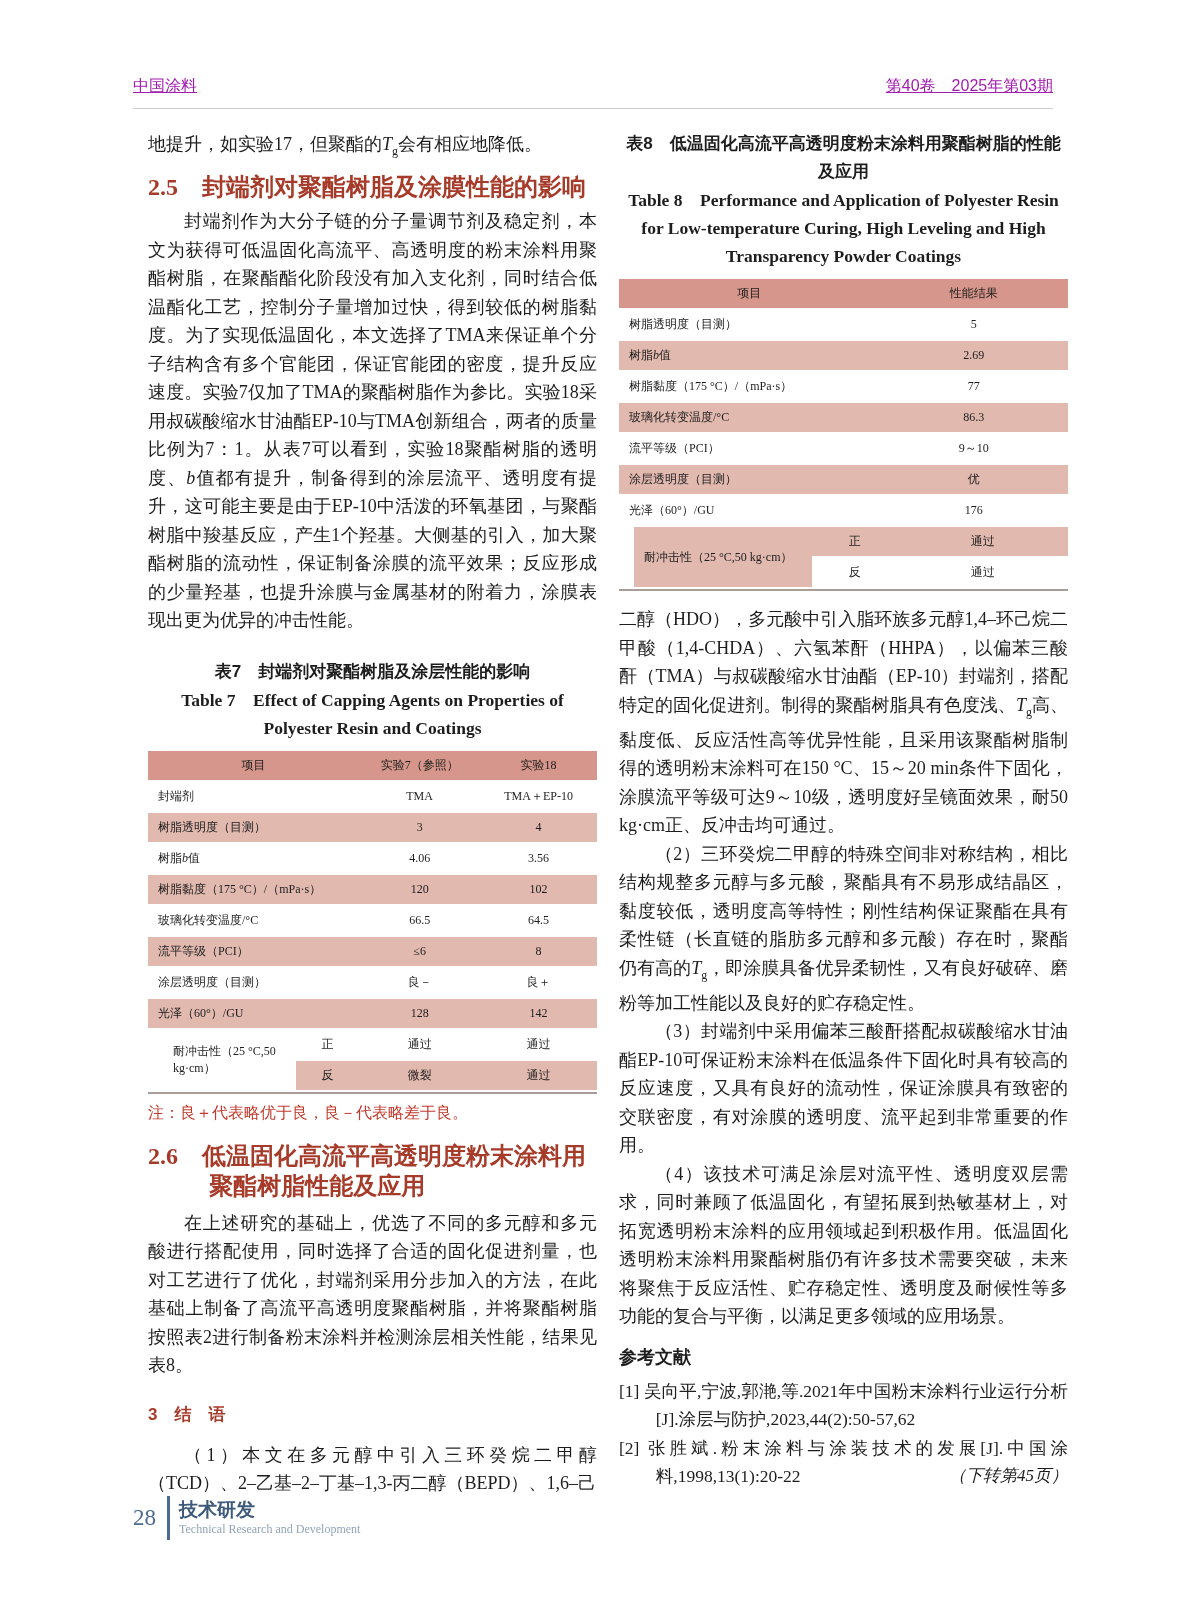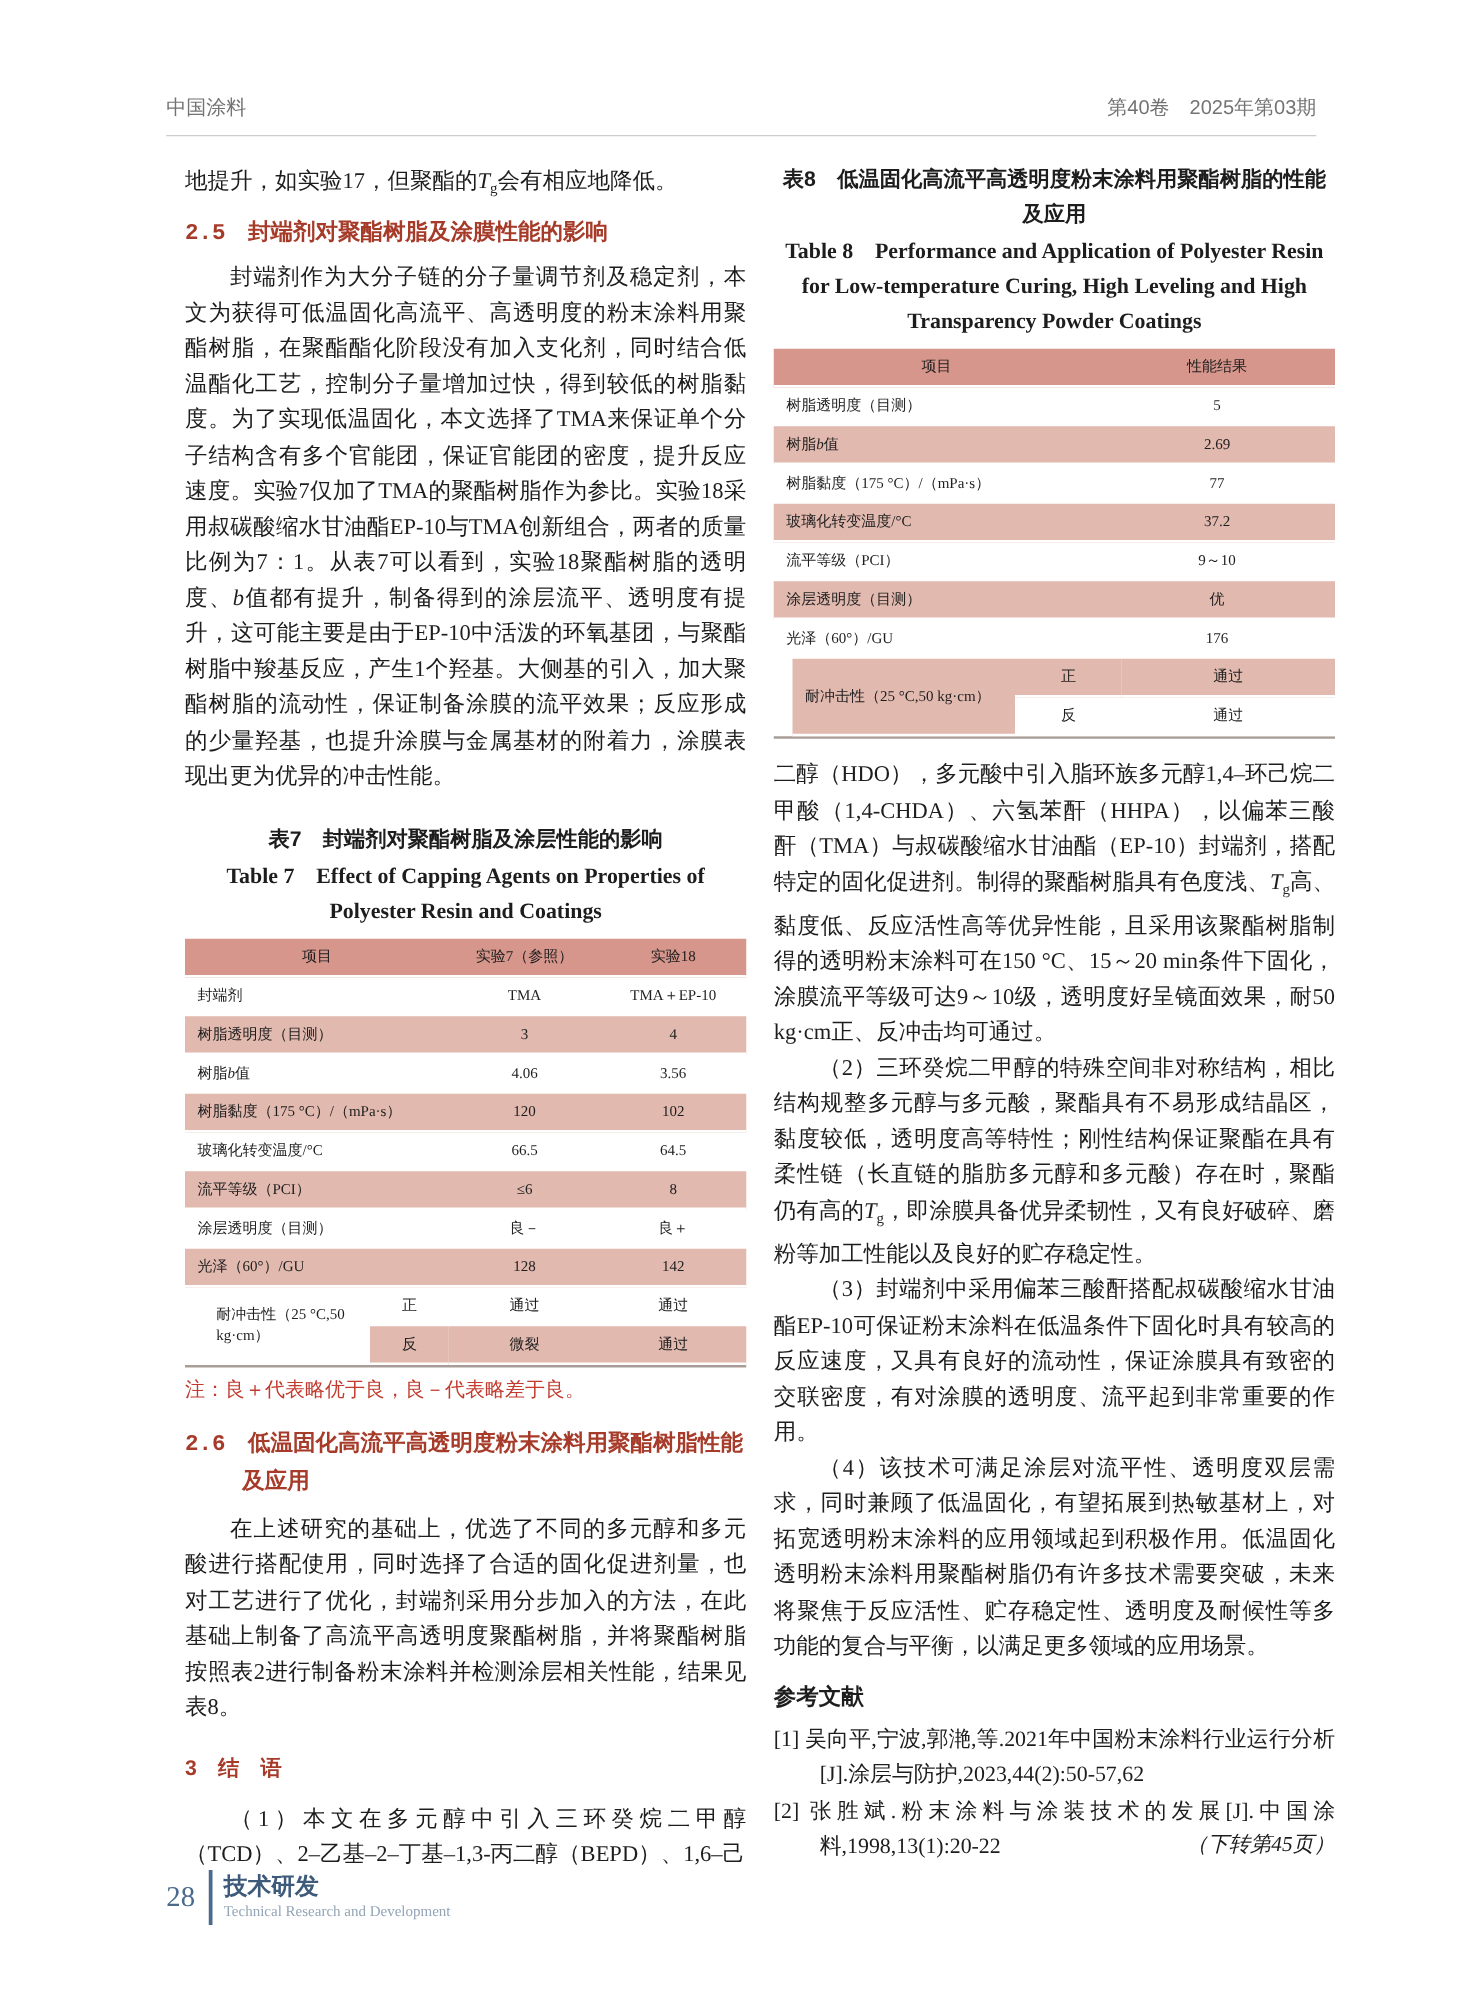--- a/index.html
+++ b/index.html
@@ -1,31 +1,31 @@
 <!DOCTYPE html>
 <html lang="zh" style="--accent_red: #a63b2a; --note_red: #c23b2e; --table_header: #d6968b; --table_row: #e1b9af; --footer_blue: #4a6b8e;"><head>
 <meta charset="utf-8">
 <style>
   html,body{margin:0;padding:0;background:#ffffff;}
   .page{position:relative;width:1187px;height:1600px;background:#fff;overflow:hidden;
         font-family:"Liberation Serif","DejaVu Serif",serif;color:#1d1d1d;}
   
   .runhead{position:absolute;top:76px;left:133px;width:920px;display:flex;
-           justify-content:space-between;font-size:16px;color:#737373;
-           font-family:"Liberation Sans","DejaVu Sans",sans-serif;}
+           justify-content:space-between;font-size:16px;color:#a21caf;
+           font-family:"Liberation Sans","DejaVu Sans",sans-serif;text-decoration:underline;}
   .runhead-rule{position:absolute;top:108px;left:133px;width:920px;border-top:1px solid #cccccc;height:0;}
   
   .columns{position:absolute;top:130px;left:148px;width:920px;display:flex;gap:22px;}
   .col{width:449px;}
   .para{font-size:18px;line-height:28.5px;text-align:justify;text-indent:2em;margin:0;}
   .para.noindent{text-indent:0;}
   .para i, .celllbl i{font-family:"Liberation Serif","DejaVu Serif",serif;}
   sub{font-size:12px;}
-  .h-sec{font-family:Liberation Mono, monospace;font-weight:bold;
-         color:var(--accent_red,#a63b2a);font-size:18px;line-height:30px;margin:7px 0 5px 0;}
+  .h-sec{font-family:Liberation Serif, serif;font-weight:bold;
+         color:var(--accent_red,#a63b2a);font-size:24px;line-height:30px;margin:7px 0 5px 0;}
   .h-sec.hang{padding-left:2.55em;text-indent:-2.55em;margin:16px 0 8px 0;}
   .h-big{font-family:"Liberation Sans","DejaVu Sans",sans-serif;font-weight:bold;
          color:var(--accent_red,#a63b2a);font-size:17px;line-height:32px;margin:19px 0 10px 0;}
   
   .cap-zh{font-family:"Liberation Sans","DejaVu Sans",sans-serif;font-weight:bold;
           font-size:17px;line-height:28px;text-align:center;margin-top:23px;}
   .cap-en{font-family:"Liberation Serif","DejaVu Serif",serif;font-weight:bold;
           font-size:17.5px;line-height:28px;text-align:center;}
   
   .tbl{margin-top:9px;font-size:12px;border-bottom:2px solid #a89d98;}
@@ -164,21 +164,21 @@
         <div class="t-row shade">
           <div class="celllbl">树脂<i>b</i>值</div>
           <div>2.69</div>
         </div>
         <div class="t-row">
           <div class="celllbl">树脂黏度（175 °C）/（mPa·s）</div>
           <div>77</div>
         </div>
         <div class="t-row shade">
           <div class="celllbl">玻璃化转变温度/°C</div>
-          <div>37.2</div>
+          <div>86.3</div>
         </div>
         <div class="t-row">
           <div class="celllbl">流平等级（PCI）</div>
           <div>9～10</div>
         </div>
         <div class="t-row shade">
           <div class="celllbl">涂层透明度（目测）</div>
           <div>优</div>
         </div>
         <div class="t-row">

